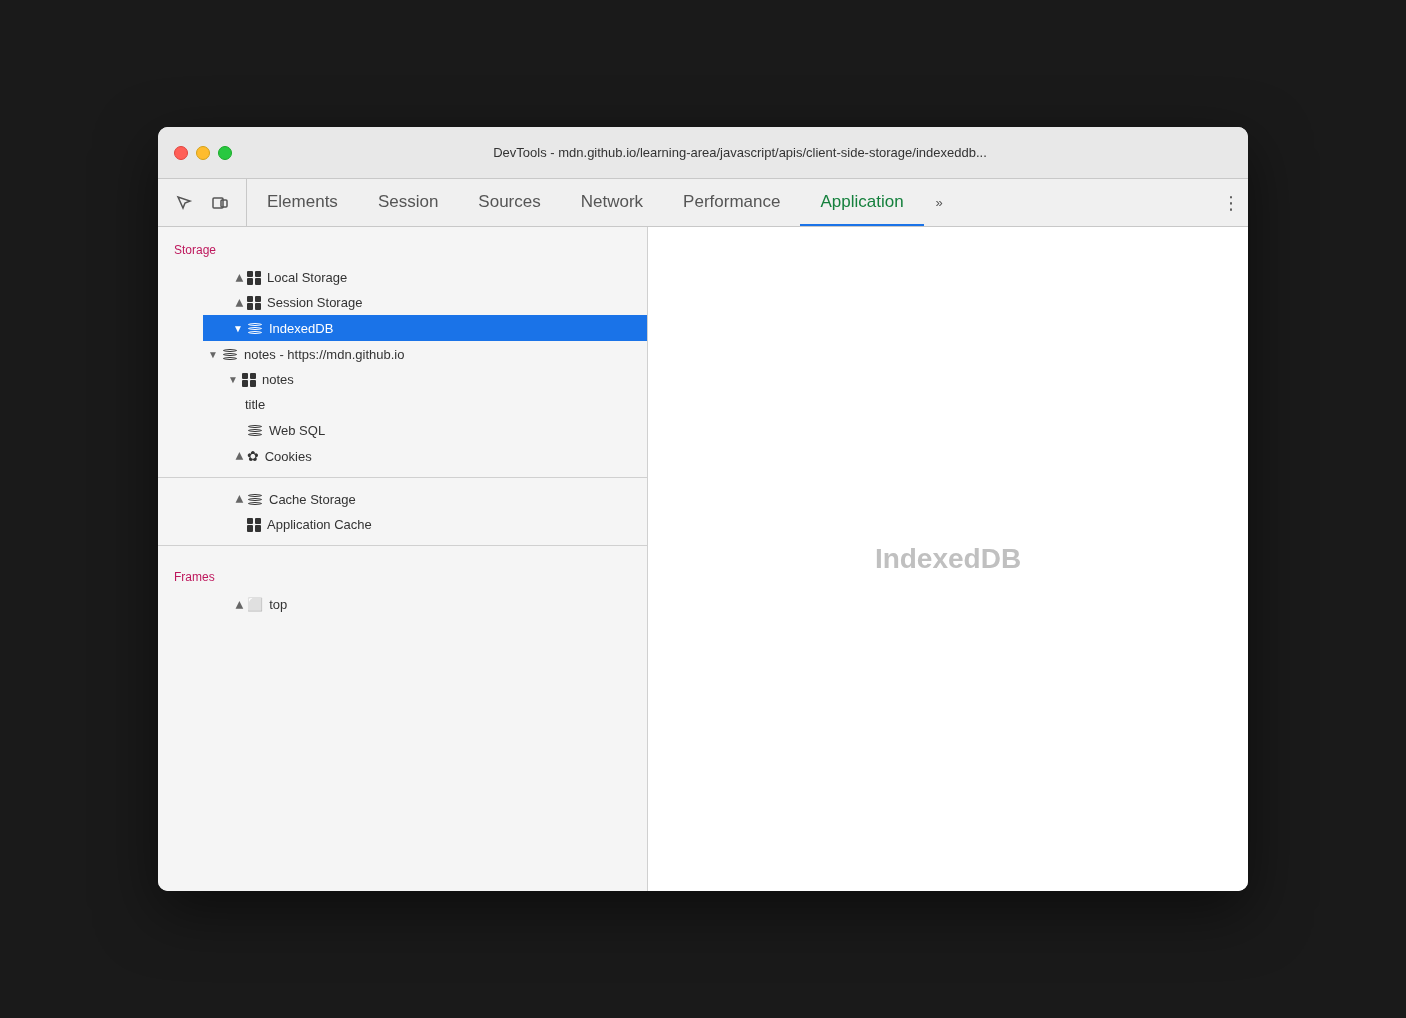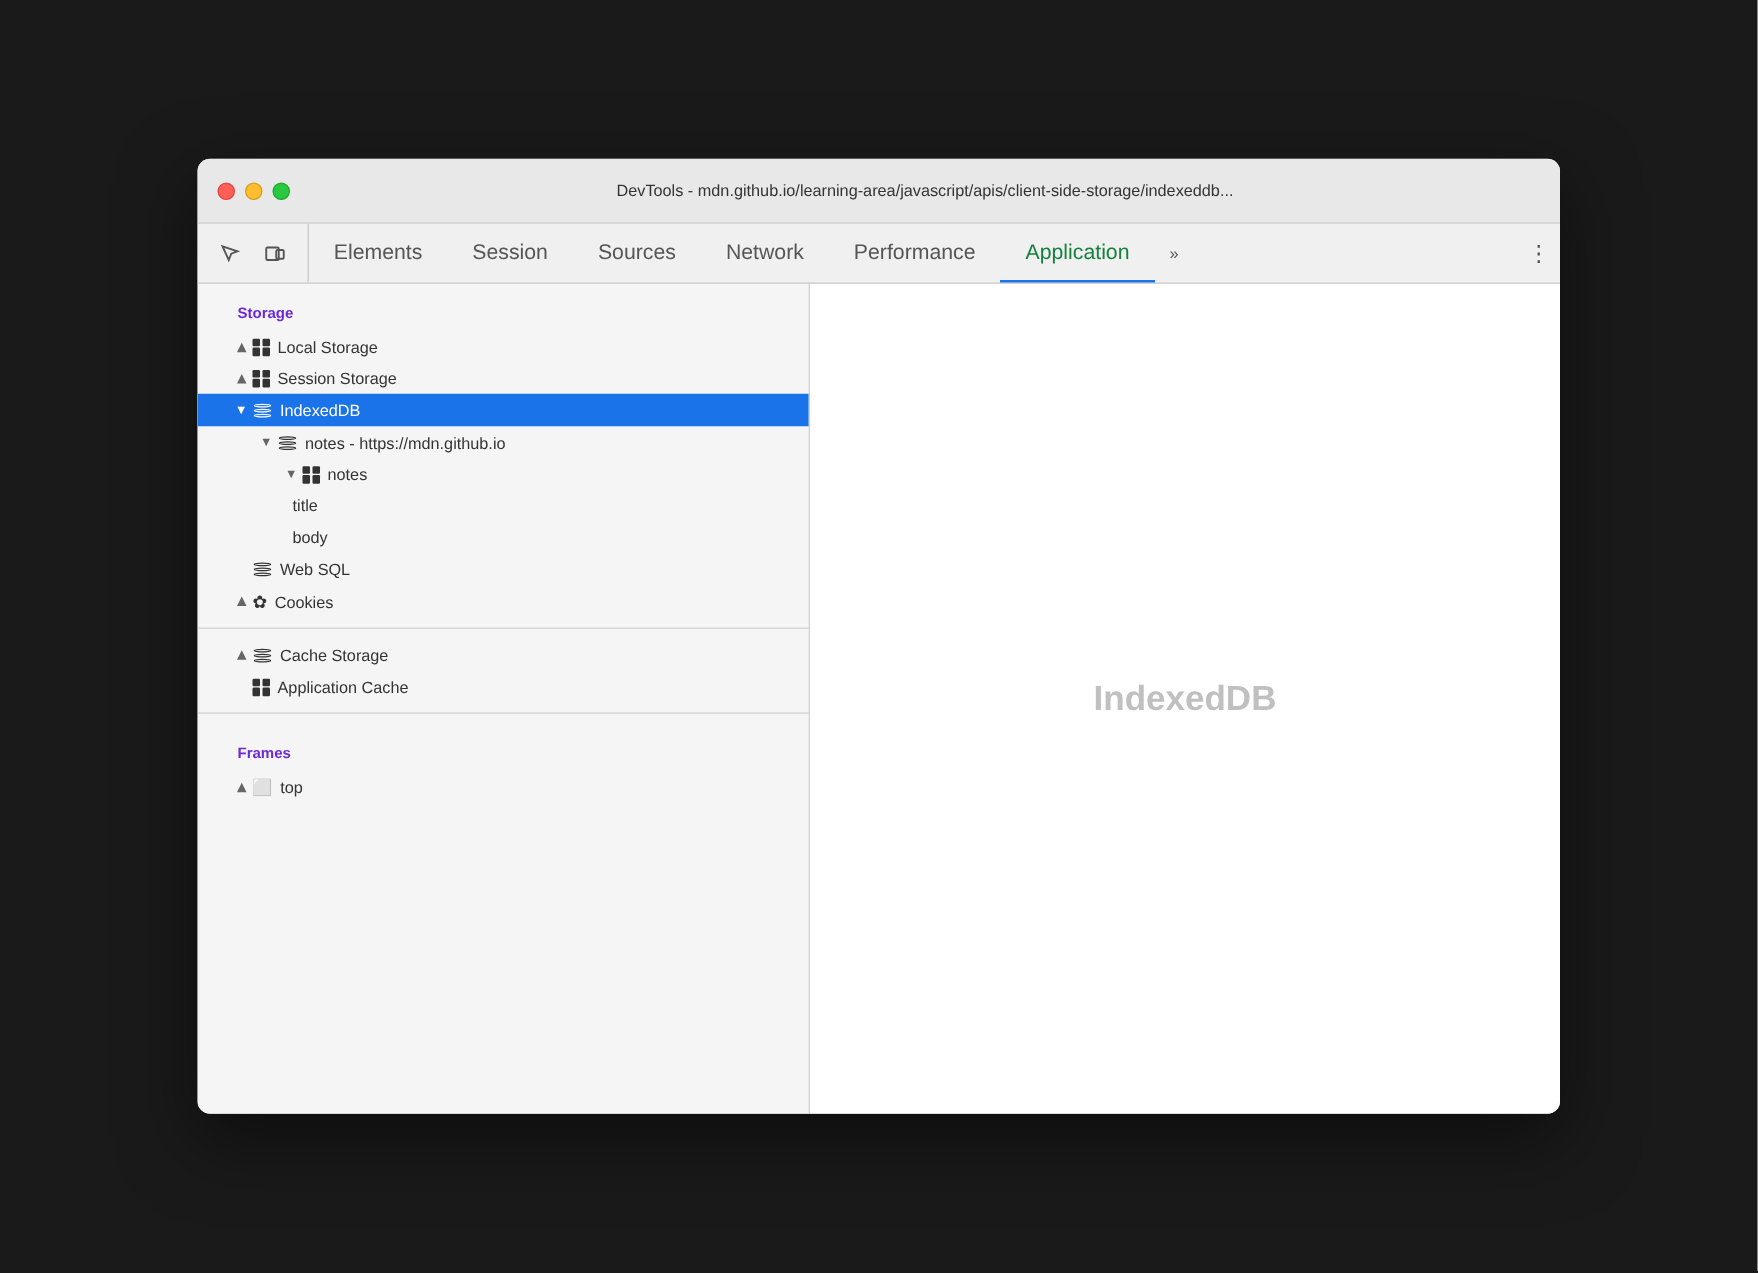--- a/index.html
+++ b/index.html
@@ -140,23 +140,23 @@
     .sidebar {
       width: 490px;
       background: #f5f5f5;
       border-right: 1px solid #d0d0d0;
       overflow-y: auto;
       flex-shrink: 0;
     }
 
     .sidebar-section-header {
       font-size: 12px;
-      color: #6d28d9;
-      padding: 16px 16px 8px 32px;
-      font-weight: 700;
+      color: #be185d;
+      padding: 16px 16px 8px 16px;
+      font-weight: 400;
     }
 
     .sidebar-item {
       display: flex;
       align-items: center;
       padding: 5px 8px 5px 16px;
       font-size: 13px;
       color: #333;
       cursor: pointer;
       user-select: none;
@@ -241,24 +241,24 @@
       justify-content: center;
     }
 
     .content-placeholder {
       font-size: 28px;
       font-weight: 600;
       color: #c0c0c0;
     }
 
     
-    .indent-1 { padding-left: 28px; }
+    .indent-1 { padding-left: 28px; margin-left: 45px; }
     .indent-2 { padding-left: 48px; }
     .indent-3 { padding-left: 68px; }
-    .indent-5 { padding-left: 76px; }
+    .indent-5 { padding-left: 44px; margin-left: 43px; }
   </style>
 </head>
 <body>
 
 <div class="window">
 
   <div class="title-bar">
     <div class="traffic-lights">
       <div class="traffic-light close"></div>
       <div class="traffic-light minimize"></div>
@@ -349,23 +349,20 @@
             <span></span>
             <span></span>
         </div>
         <span>notes</span>
       </div>
 
       <div class="sidebar-item indent-5">
         <span>title</span>
       </div>
 
-      <div class="sidebar-item indent-5">
-        <span>body</span>
-      </div>
 
       <div class="sidebar-item indent-1">
         <span class="arrow" style="visibility:hidden">▶</span>
         <div class="db-icon">
           <span></span>
             <span></span>
             <span></span>
         </div>
         <span>Web SQL</span>
       </div>

